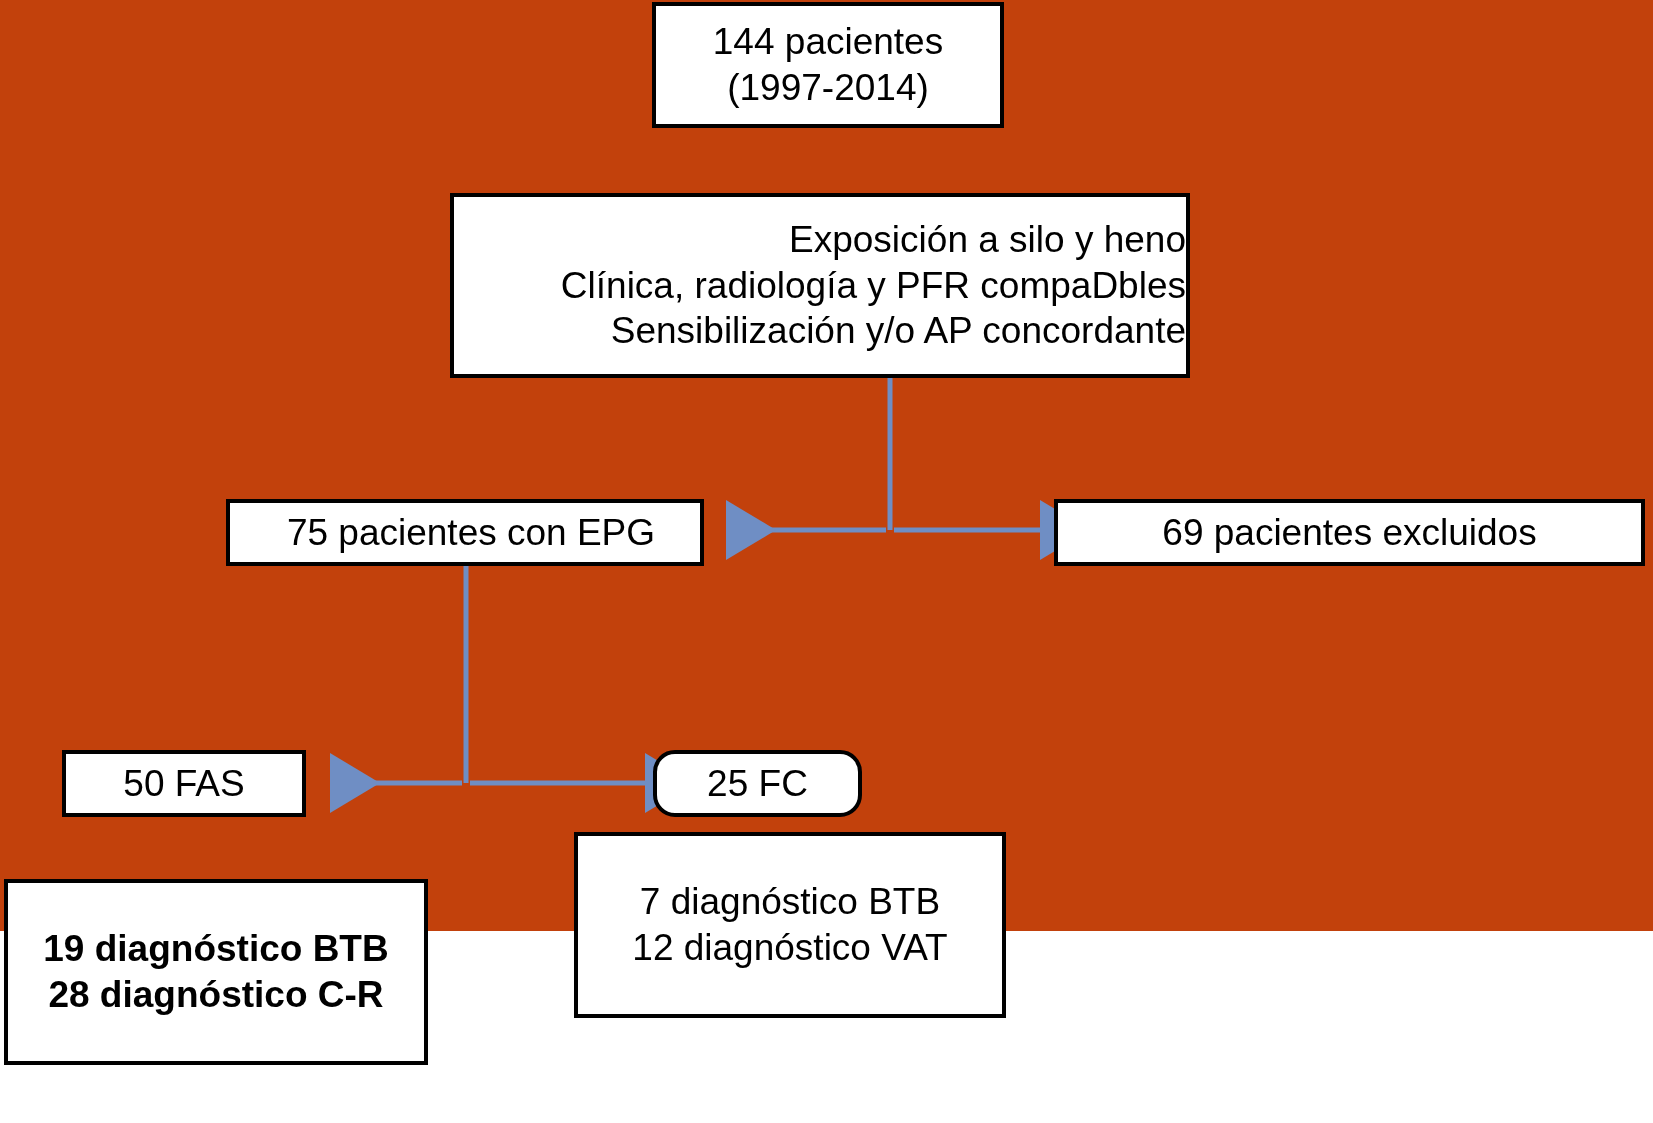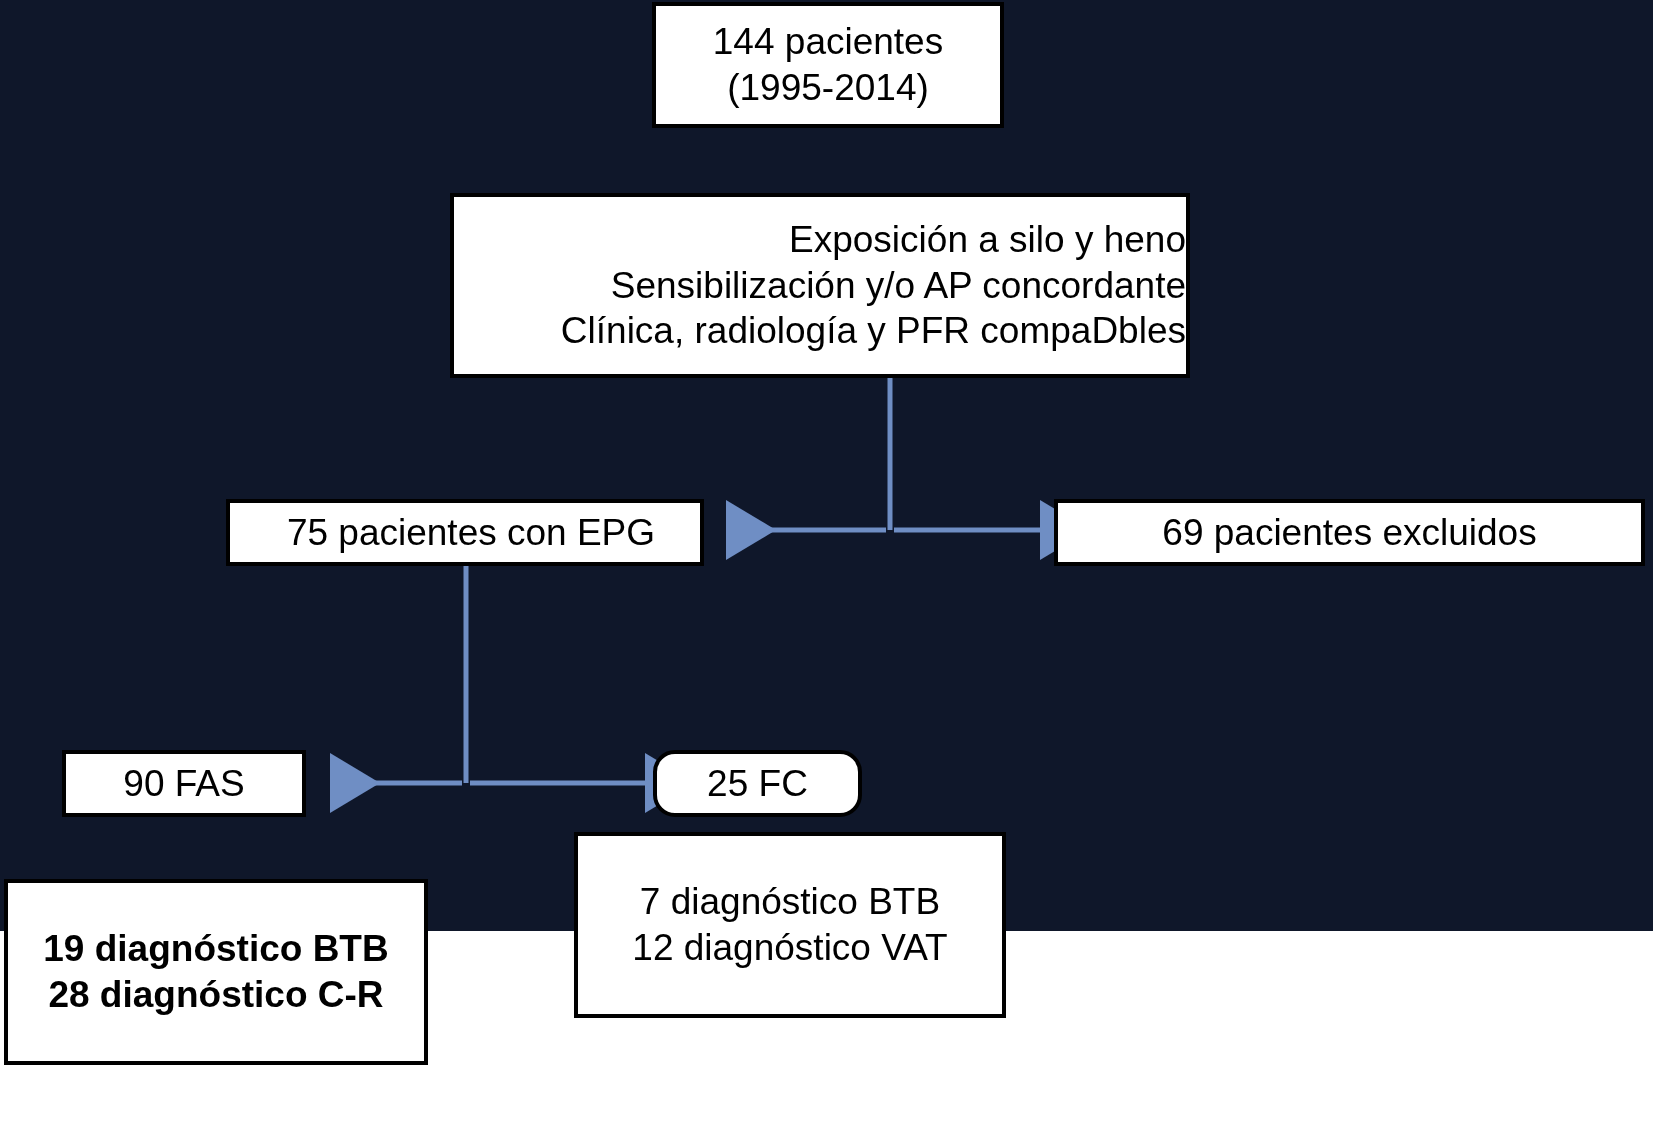--- a/index.html
+++ b/index.html
@@ -10,21 +10,21 @@
   body {
     width: 1653px;
     height: 1123px;
     overflow: hidden;
     font-family: "Liberation Sans", sans-serif;
   }
   #flowchart-root {
     position: relative;
     width: 1653px;
     height: 931px;
-    background: #0f172a;
+    background: #c2410c;
   }
   svg.chart-svg {
     position: absolute;
     top: 0;
     left: 0;
     width: 1653px;
     height: 1123px;
   }
   .node-box {
     position: absolute;
@@ -69,39 +69,39 @@
 
     <g>
       <line x1="466" y1="566" x2="466" y2="783" stroke="#6f8ec4" stroke-width="5"></line>
       <line x1="462" y1="783" x2="330" y2="783" stroke="#6f8ec4" stroke-width="5" marker-end="url(#arrow-left)"></line>
       <line x1="470" y1="783" x2="645" y2="783" stroke="#6f8ec4" stroke-width="5" marker-end="url(#arrow-right)"></line>
     </g>
   </svg>
 
   <div class="node-box" style="left:652px; top:2px; width:352px; height:126px;">
     <span class="node-line">144 pacientes</span>
-    <span class="node-line">(1995-2014)</span>
+    <span class="node-line">(1997-2014)</span>
   </div>
 
   <div class="node-box" style="left:450px; top:193px; width:740px; height:185px;align-items:flex-end;">
     <span class="node-line">Exposición a silo y heno</span>
+    <span class="node-line">Clínica, radiología y PFR compaDbles</span>
     <span class="node-line">Sensibilización y/o AP concordante</span>
-    <span class="node-line">Clínica, radiología y PFR compaDbles</span>
   </div>
 
   <div class="node-box" style="left:226px; top:499px; width:478px; height:67px;padding-left:12px;">
     <span class="node-line">75 pacientes con EPG</span>
   </div>
 
   <div class="node-box" style="left:1054px; top:499px; width:591px; height:67px;">
     <span class="node-line">69 pacientes excluidos</span>
   </div>
 
   <div class="node-box" style="left:62px; top:750px; width:244px; height:67px;">
-    <span class="node-line">90 FAS</span>
+    <span class="node-line">50 FAS</span>
   </div>
 
   <div class="node-box" style="left:653px; top:750px; width:209px; height:67px;border-radius:22px;">
     <span class="node-line">25 FC</span>
   </div>
 
   <div class="node-box" style="left:4px; top:879px; width:424px; height:186px;font-weight:bold;">
     <span class="node-line">19 diagnóstico BTB</span>
     <span class="node-line">28 diagnóstico C-R</span>
   </div>

